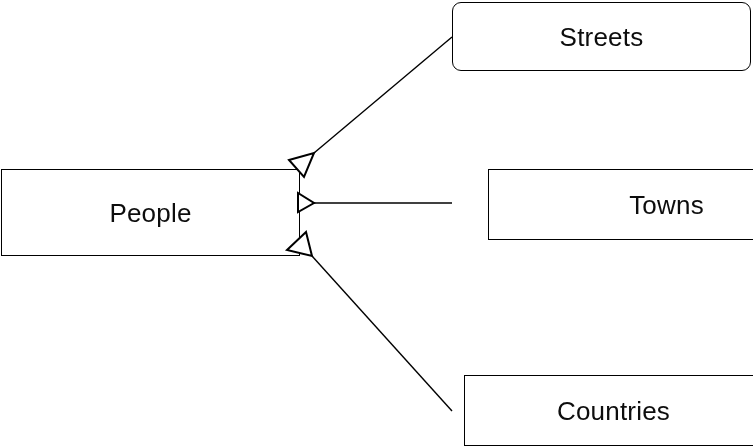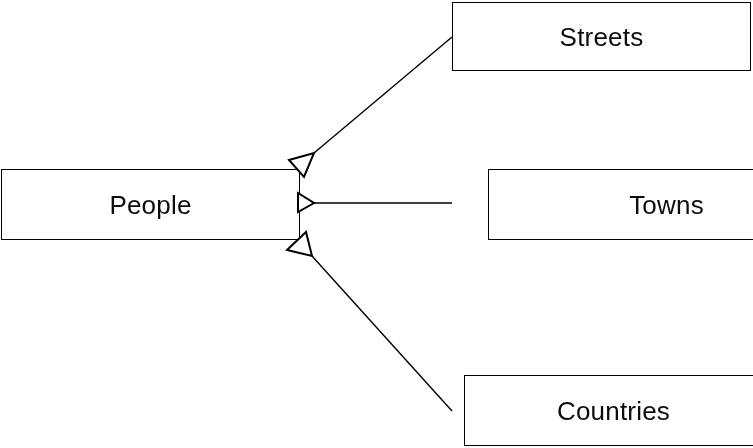--- a/index.html
+++ b/index.html
@@ -40,25 +40,25 @@
     height: 448px;
     z-index: 2;
     pointer-events: none;
   }
 </style>
 </head>
 <body>
 
 <div class="canvas">
 
-  <div class="node" style="left: 1px; top: 169px; width: 299px; height: 71px;">
+  <div class="node" style="left: 1px; top: 169px; width: 299px; height: 87px;">
     <span class="node-label">People</span>
   </div>
 
-  <div class="node" style="left: 452px; top: 2px; width: 299px; height: 69px;">
+  <div class="node" style="left: 452px; top: 2px; width: 299px; height: 69px; border-radius: 9px;">
     <span class="node-label">Streets</span>
   </div>
 
   <div class="node" style="left: 452px; top: 169px; width: 357px; height: 71px; margin-left: 36px;">
     <span class="node-label">Towns</span>
   </div>
 
   <div class="node" style="left: 452px; top: 375px; width: 299px; height: 71px; margin-left: 12px;">
     <span class="node-label">Countries</span>
   </div>

